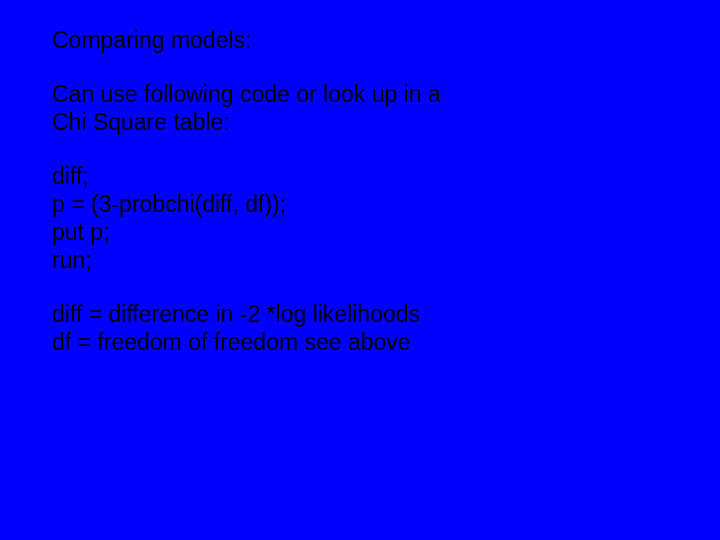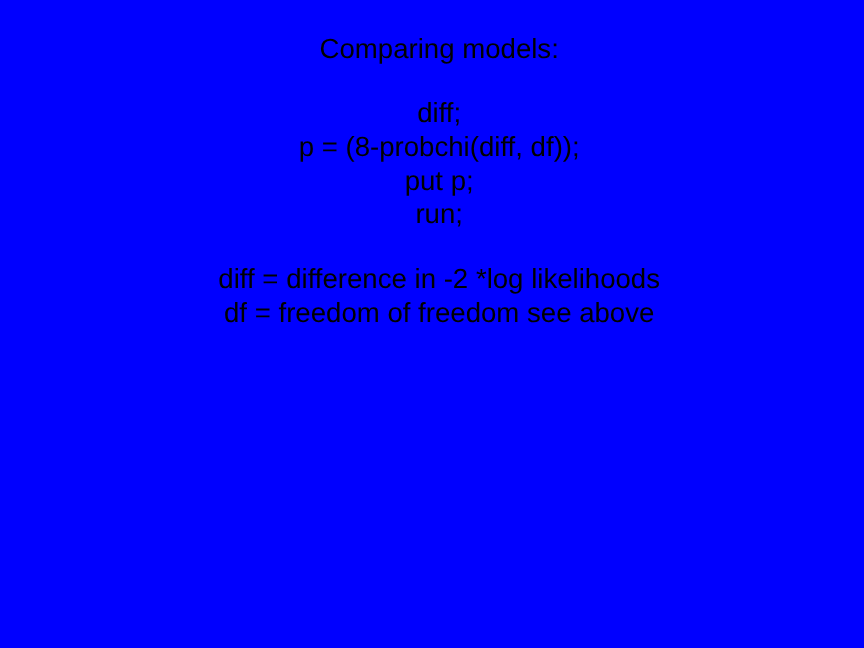--- a/index.html
+++ b/index.html
@@ -14,44 +14,47 @@
     font-family: Arial, Helvetica, sans-serif;
     color: #000000;
   }
   .slide {
     box-sizing: border-box;
     padding: 26px 40px 26px 52px;
     width: 720px;
     height: 540px;
     font-size: 23px;
     line-height: 1.22;
-    text-align: center;
   }
   .block {
     margin-bottom: 26px;
   }
   .block:last-child {
     margin-bottom: 3px;
   }
   .it { }
 </style>
 </head>
 <body>
 
 <div class="slide">
 
   <div class="block">
     <span>Comparing models:</span>
   </div>
 
 
+  <div class="block">
+    <span>Can use following code or look up in a</span><br>
+    <span>Chi Square table:</span>
+  </div>
 
   <div class="block">
     <span>diff;</span><br>
-    <span>p = (8-probchi(</span><span class="it">diff, df</span><span>));</span><br>
+    <span>p = (3-probchi(</span><span class="it">diff, df</span><span>));</span><br>
     <span>put p;</span><br>
     <span>run;</span>
   </div>
 
   <div class="block">
     <span class="it">diff</span><span> = difference in -2 *log likelihoods</span><br>
     <span class="it">df</span><span> = freedom of freedom see above</span>
   </div>
 
 </div>

